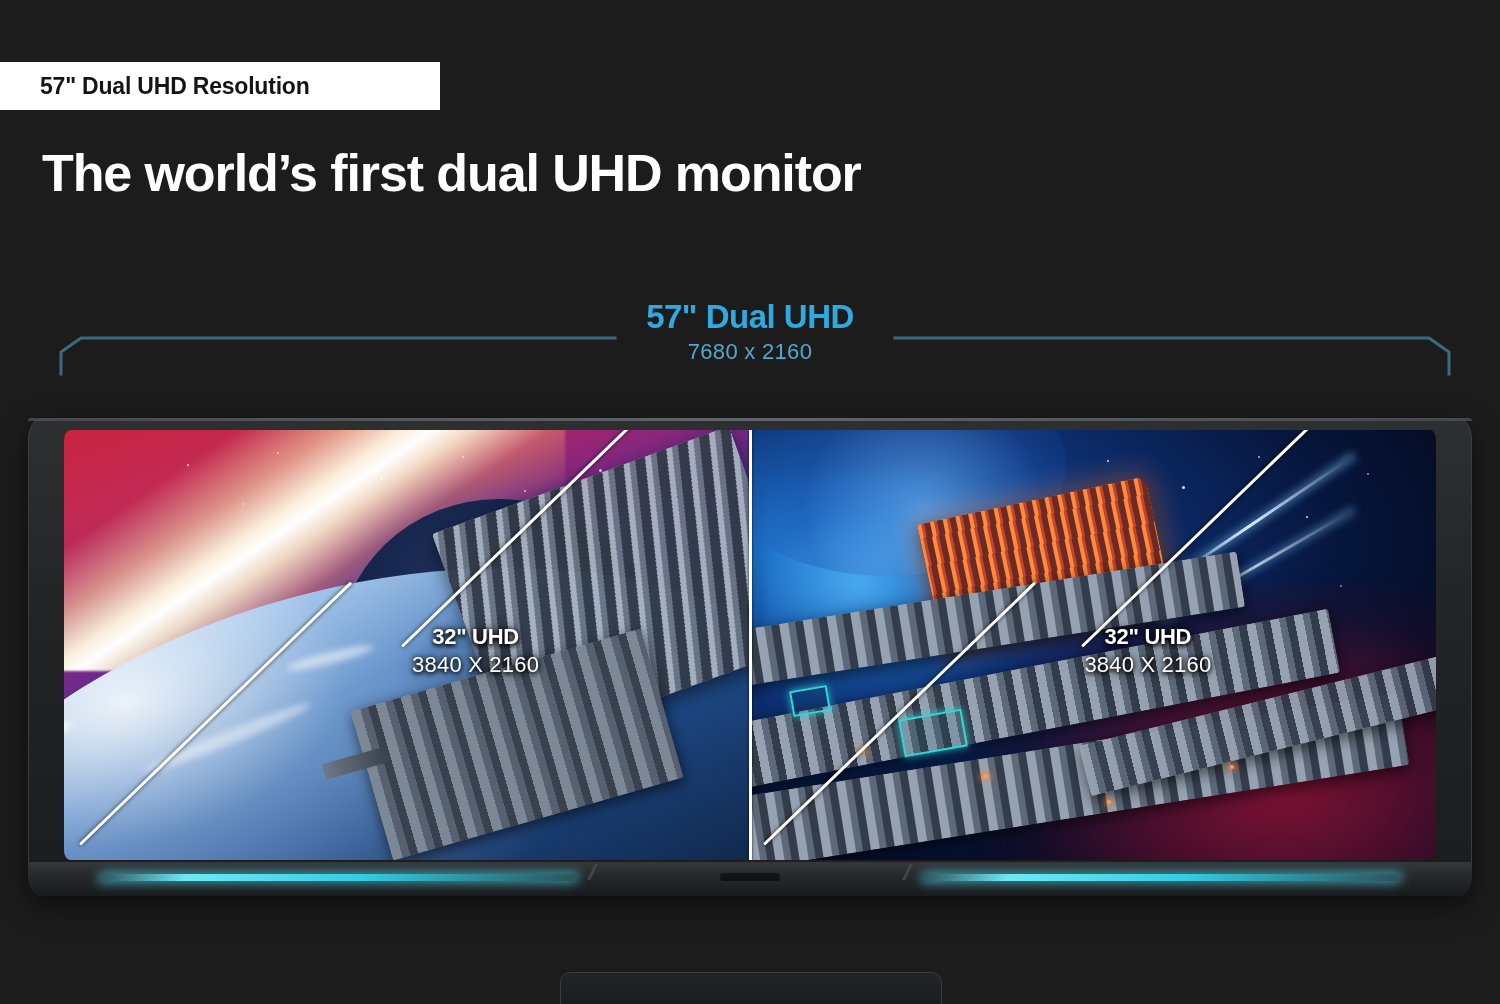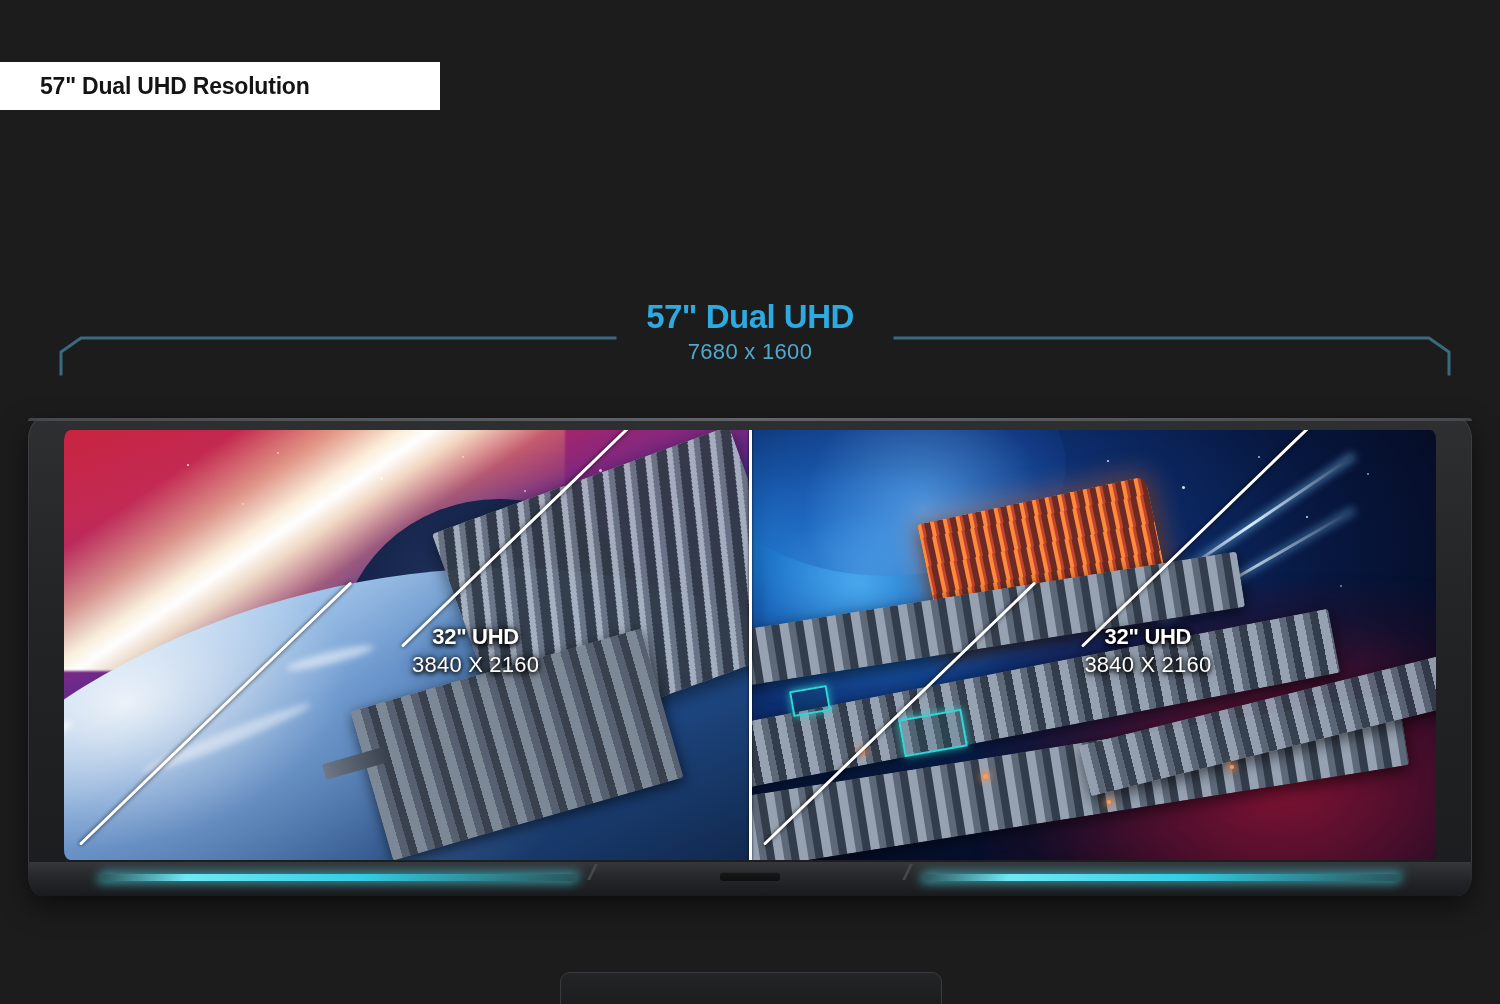--- a/index.html
+++ b/index.html
@@ -237,33 +237,34 @@
 </style>
 </head>
 <body>
 
 <div id="stage">
 
   <div class="badge">
     <span class="badge-text">57" Dual UHD Resolution</span>
   </div>
 
+  <div class="headline">The world’s first dual UHD monitor</div>
 
   <div class="bracket">
     <svg viewBox="0 0 1400 40" preserveAspectRatio="none" aria-hidden="true">
       <g fill="none" stroke="#3a6a80" stroke-width="3" stroke-linecap="square">
         <path d="M6 38 L6 16 L26 2 L560 2"></path>
         <path d="M840 2 L1374 2 L1394 16 L1394 38"></path>
       </g>
     </svg>
   </div>
 
   <div class="dim-label">
     <span class="dim-main">57" Dual UHD</span>
-    <span class="dim-sub">7680 x 1600</span>
+    <span class="dim-sub">7680 x 2160</span>
   </div>
 
   <div class="monitor">
     <div class="mon-body"></div>
 
     <div class="screen">
       <div class="screen-inner">
 
         <div class="panel panel-l">
           <div class="sky-l"></div>

